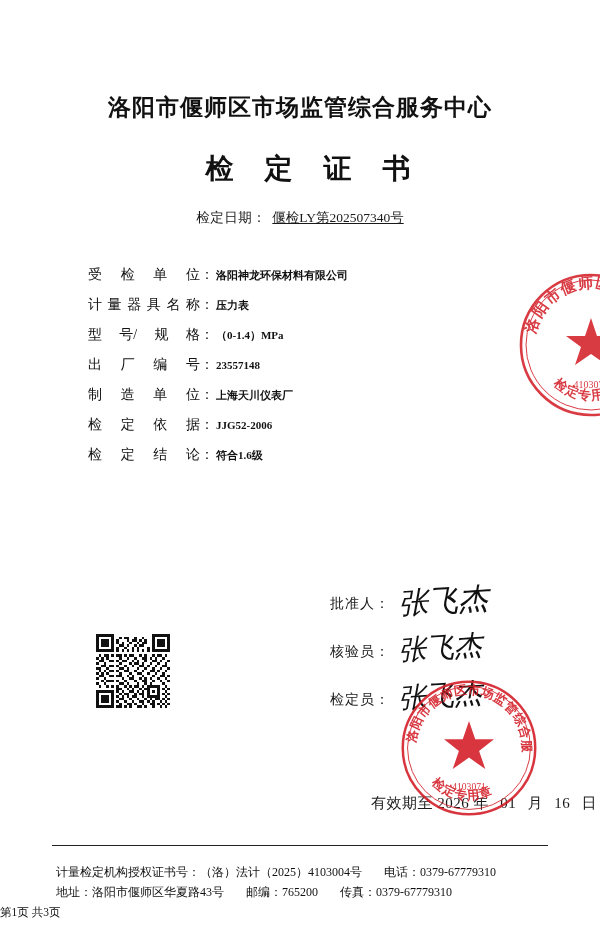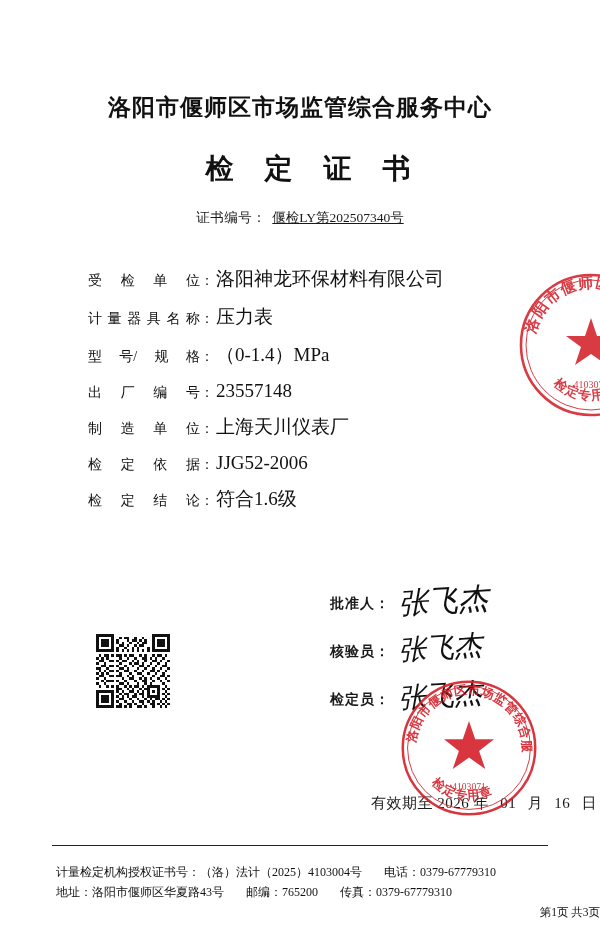--- a/index.html
+++ b/index.html
@@ -51,34 +51,34 @@
     width:112px;
     flex:0 0 112px;
     display:flex;
     justify-content:space-between;
     font-size:14px;
     letter-spacing:0;
     color:#111;
   }
   .field-label span { display:inline-block; }
   .field-colon { width:10px; flex:0 0 10px; text-align:center; }
-  .field-value { font-size:19px; padding-left:6px; color:#111; }
+  .field-value { font-size:11px; padding-left:6px; color:#111;font-weight:bold; }
 
   
   .qr {
     position:absolute;
     left:96px; top:634px;
     width:74px; height:74px;
   }
   .qr svg { display:block; }
 
   
   .sig-block { position:absolute; left:330px; top:585px; width:250px; }
   .sig-row { position:relative; height:48px; font-size:14px; }
-  .sig-label { position:absolute; left:0; top:10px; letter-spacing:1px;font-weight:bold; }
+  .sig-label { position:absolute; left:0; top:10px; letter-spacing:1px; }
   .sig-name {
     position:absolute; left:68px; top:-4px;
     font-family:"Liberation Serif", serif;
     font-size:30px;
     color:#111;
     font-style:italic;
     transform:rotate(-4deg);
     white-space:nowrap;
   }
   .sig-name.small { font-size:28px; }
@@ -103,21 +103,21 @@
   .footer-rule {
     position:absolute; left:52px; top:-18px; width:496px;
     border-top:1px solid #222;
   }
   .footer-line {
     font-size:12px; color:#111; padding-left:56px; line-height:1.65;
     white-space:nowrap;
   }
   .footer-line .gap { display:inline-block; width:22px; }
   .footer-page {
-    text-align:right; font-size:11.5px; margin-top:2px; color:#111;
+    text-align:left; font-size:11.5px; margin-top:2px; color:#111;
   }
 
   
   .stamp {
     position:absolute;
     border-radius:50%;
     color:#d4202a;
     pointer-events:none;
   }
   .stamp-right {
@@ -135,21 +135,21 @@
 </head>
 <body>
 
 <div class="page">
 
   <div class="org-title">洛阳市偃师区市场监管综合服务中心</div>
 
   <div class="doc-title">检 定 证 书</div>
 
   <div class="cert-no-row">
-    <span class="lbl">证书编号：</span><span class="val">偃检LY第202507340号</span>
+    <span class="lbl">检定日期：</span><span class="val">偃检LY第202507340号</span>
   </div>
 
   <div class="fields">
 
     <div class="field-row">
       <span class="field-label">
         <span>受</span>
           <span>检</span>
           <span>单</span>
           <span>位</span>

